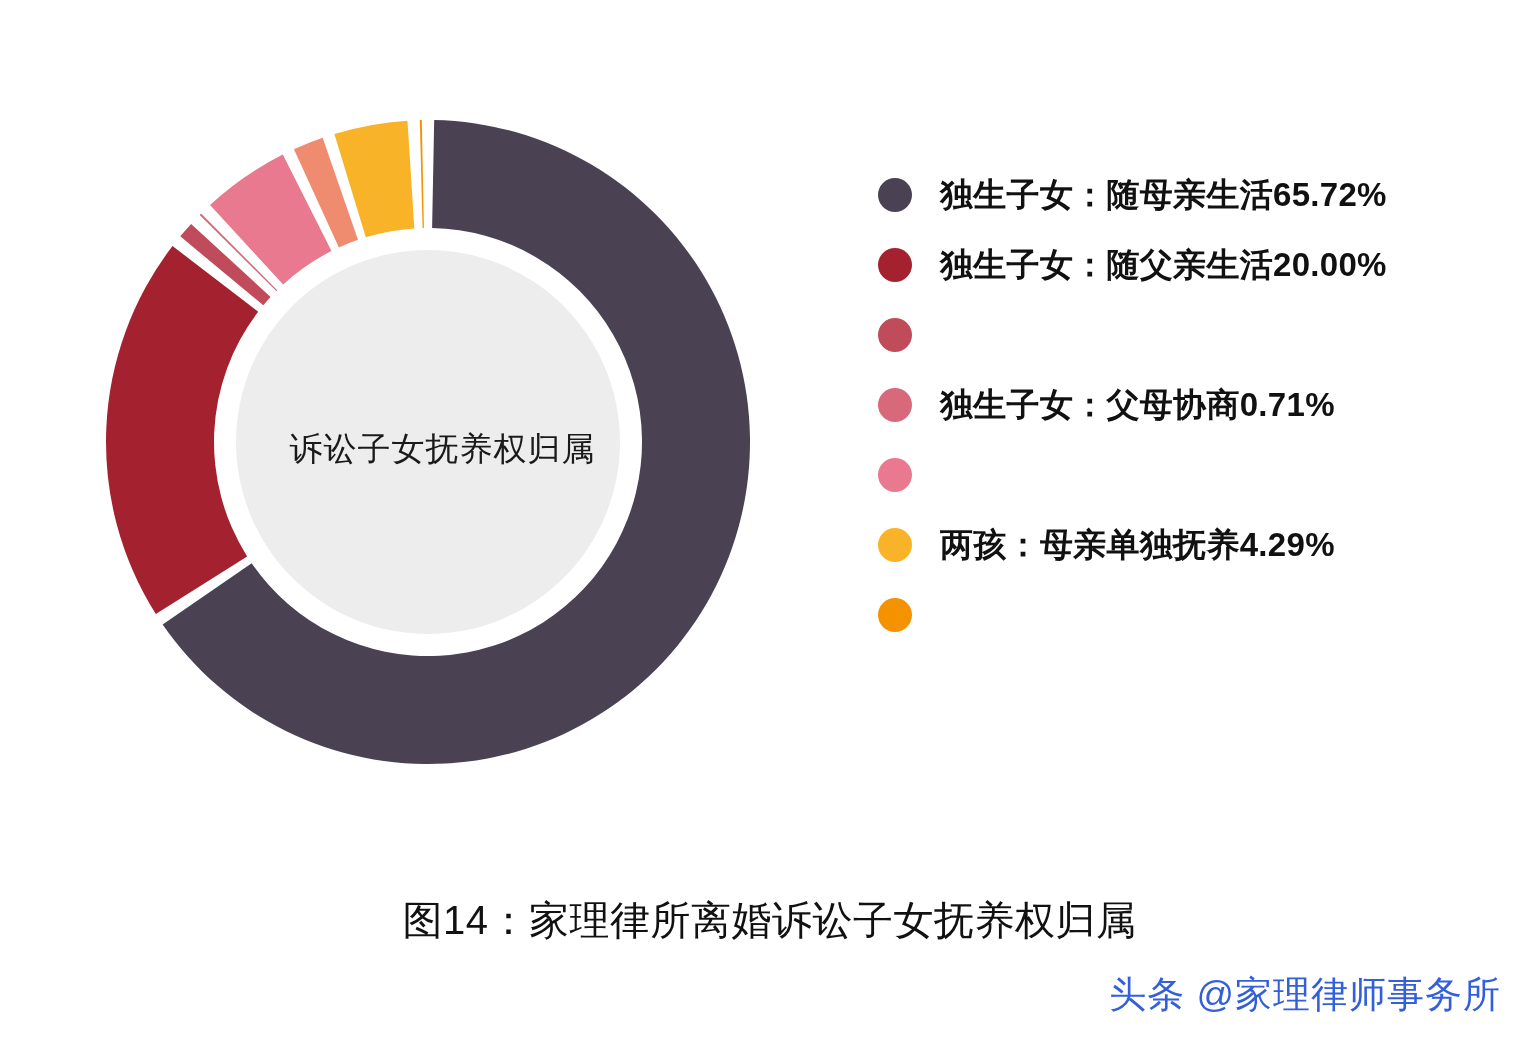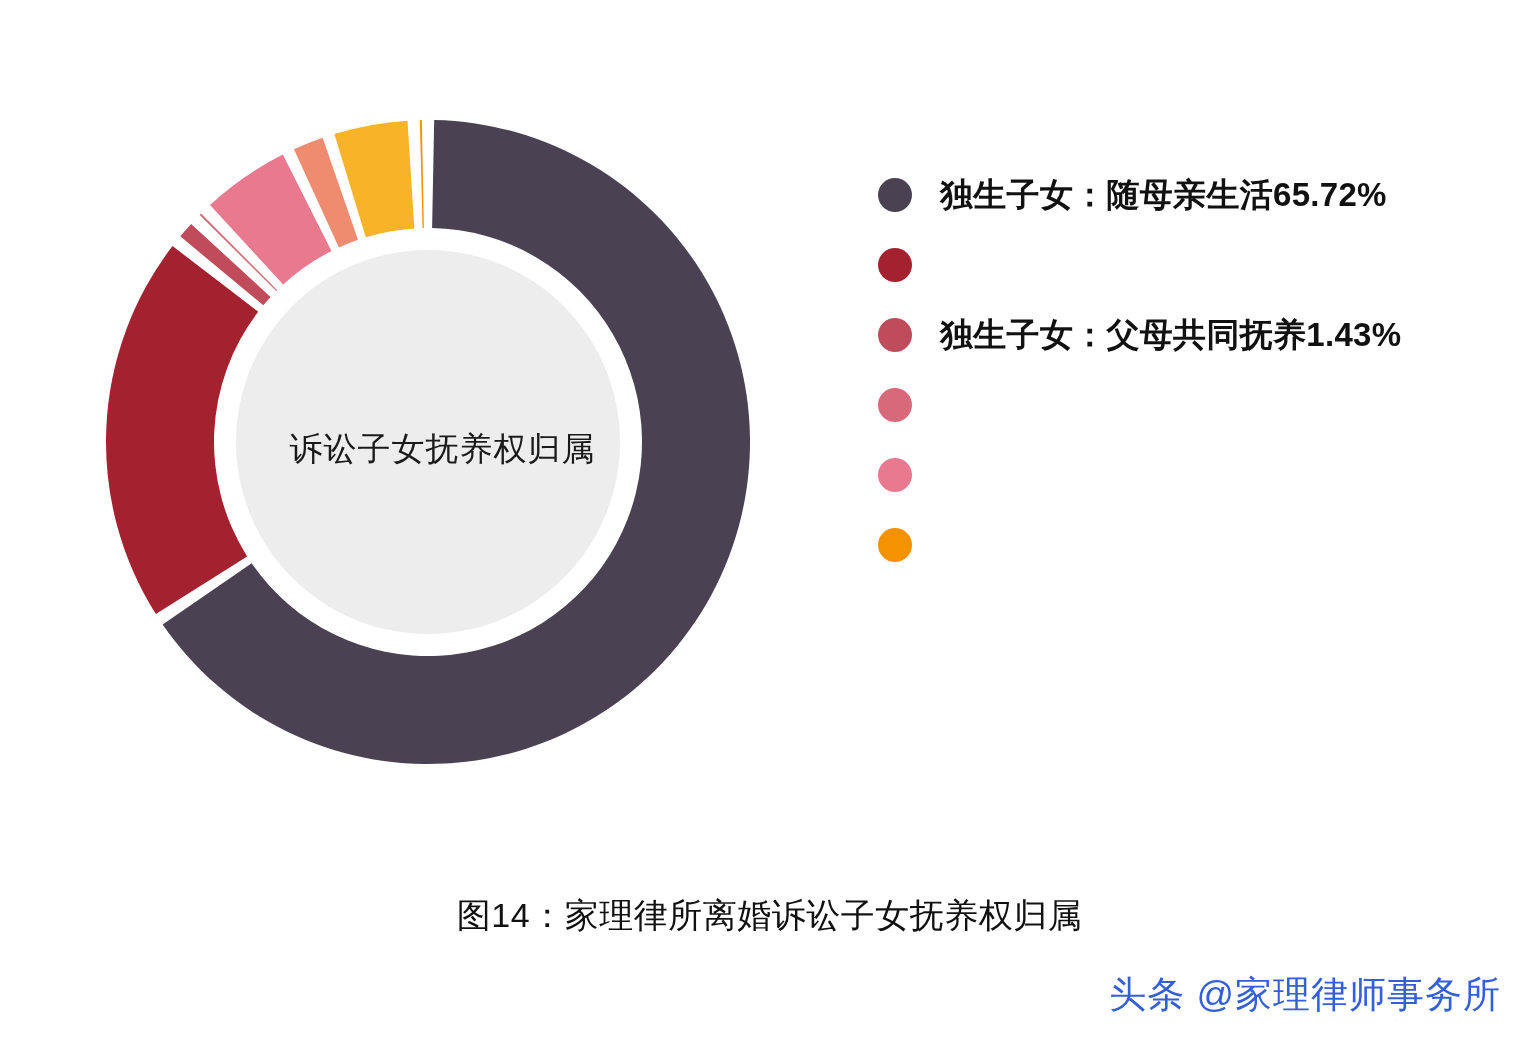--- a/index.html
+++ b/index.html
@@ -77,21 +77,21 @@
     white-space: nowrap;
     letter-spacing: 0.3px;
     font-weight: bold;
   }
   .caption {
     position: absolute;
     left: 0;
     top: 893px;
     width: 1539px;
     text-align: center;
-    font-size: 34px;
+    font-size: 40px;
     color: #111111;
     letter-spacing: 0.5px;
   }
   .watermark {
     position: absolute;
     right: 38px;
     top: 970px;
     font-size: 37px;
     color: #1d4ed8;
     opacity: 0.9;
@@ -123,30 +123,35 @@
     </div>
   </div>
 
   <div class="legend" id="legend">
       <div class="legend-item">
         <span class="legend-swatch" style="background: rgb(74, 66, 83);"></span>
         <span class="legend-text">独生子女：随母亲生活65.72%</span>
       </div>
       <div class="legend-item">
         <span class="legend-swatch" style="background: rgb(164, 34, 47);"></span>
+        <span class="legend-text">独生子女：随父亲生活20.00%</span>
       </div>
       <div class="legend-item">
         <span class="legend-swatch" style="background: rgb(192, 76, 91);"></span>
-        <span class="legend-text">独生子女：父母共同抚养1.43%</span>
       </div>
       <div class="legend-item">
         <span class="legend-swatch" style="background: rgb(216, 105, 123);"></span>
+        <span class="legend-text">独生子女：父母协商0.71%</span>
       </div>
       <div class="legend-item">
         <span class="legend-swatch" style="background: rgb(232, 121, 143);"></span>
+      </div>
+      <div class="legend-item">
+        <span class="legend-swatch" style="background: rgb(249, 179, 40);"></span>
+        <span class="legend-text">两孩：母亲单独抚养4.29%</span>
       </div>
       <div class="legend-item">
         <span class="legend-swatch" style="background: rgb(245, 146, 0);"></span>
       </div>
     </div>
 
   <div class="caption">图14：家理律所离婚诉讼子女抚养权归属</div>
 
   <div class="watermark">头条 @家理律师事务所</div>
 

